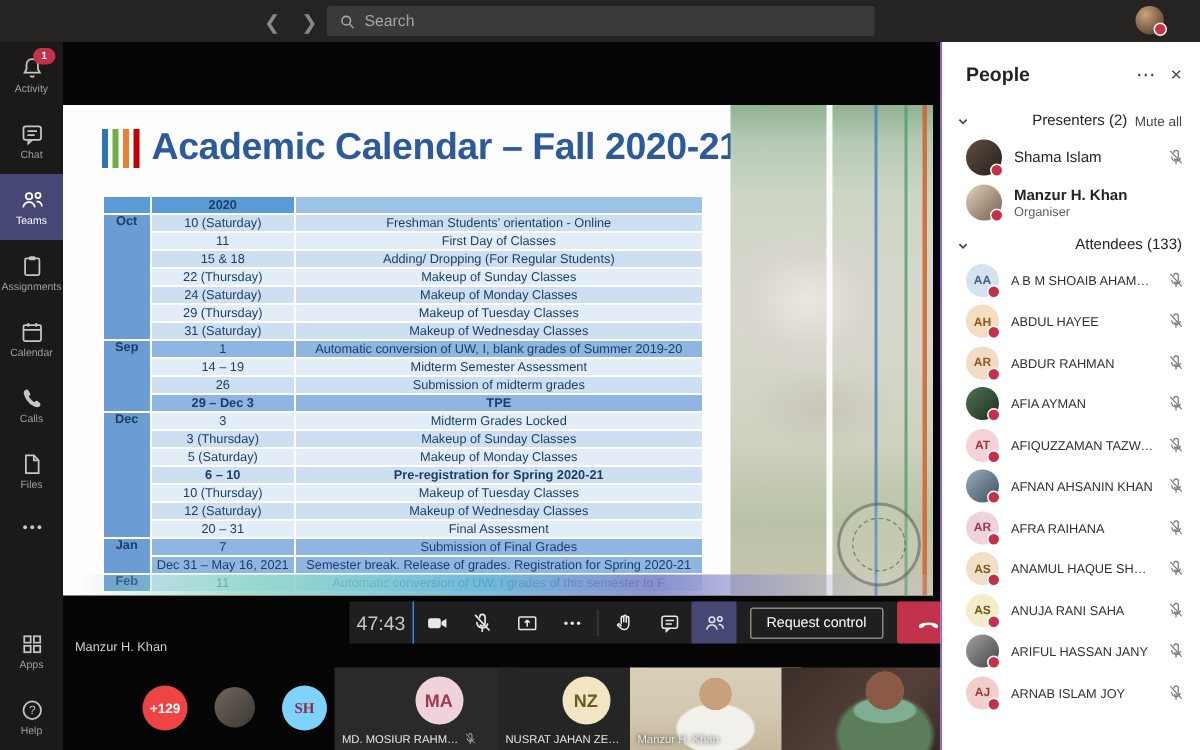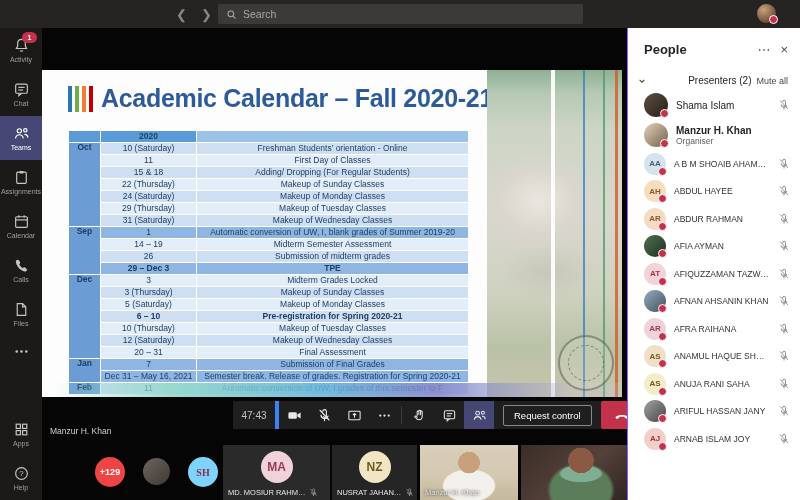--- a/index.html
+++ b/index.html
@@ -55,37 +55,37 @@
   .stripe.s-blue{left:96px;width:2px;background:#3f7fbf;opacity:.8;}
   .stripe.s-green{left:116px;width:2px;background:#4f9e6a;opacity:.8;}
   .stripe.s-orange{left:128px;width:3px;background:#d2622a;opacity:.85;}
   .seal{position:absolute;left:516px;top:265px;width:52px;height:52px;border:2px solid rgba(70,80,72,.5);border-radius:50%;
         display:flex;align-items:center;justify-content:center;background:rgba(240,240,235,.15);}
   .seal i{width:34px;height:34px;border:1px dashed rgba(70,80,72,.55);border-radius:50%;display:block;}
   .slide-band{position:absolute;left:0;top:313px;width:580px;height:14px;opacity:.85;
       background:linear-gradient(90deg,rgba(255,255,255,0) 2%,#8fd8c8 22%,#62b4d8 48%,#7e82c8 68%,rgba(190,200,220,.25) 92%);}
   
   .toolbar{position:absolute;left:191px;top:373px;height:28px;display:flex;align-items:stretch;background:#1f1f1f;z-index:20;}
-  .tb-time{width:42px;display:flex;align-items:center;justify-content:center;color:#c8c6c4;font-size:10px;border-right:4px solid #3b82f6;}
+  .tb-time{width:42px;display:flex;align-items:center;justify-content:center;color:#c8c6c4;font-size:13px;border-right:1px solid #3b82f6;}
   .tb-btn{width:30px;border:none;background:transparent;color:#e8e8e8;display:flex;align-items:center;justify-content:center;cursor:pointer;padding:0;}
   .tb-btn svg{width:15px;height:15px;}
   .tb-btn.active{background:#464775;}
   .tb-sep{width:1px;background:#3a3a3a;margin:5px 2px;}
   .tb-request{align-self:center;margin:0 9px;padding:4px 10px;background:transparent;border:1px solid #8a8886;border-radius:2px;
       color:#fff;font-size:9.5px;cursor:pointer;white-space:nowrap;font-family:inherit;}
   .tb-hangup{width:42px;border:none;background:#c4314b;border-radius:2px;color:#fff;display:flex;align-items:center;justify-content:center;cursor:pointer;}
   .tb-hangup svg{width:16px;height:16px;}
   .presenter-label{position:absolute;left:8px;top:398px;color:#d0d0d0;font-size:8.5px;z-index:15;}
   
   .filmstrip{position:absolute;left:0;bottom:0;width:586px;height:55px;background:#050505;}
   .fs-circle{position:absolute;border-radius:50%;display:flex;align-items:center;justify-content:center;font-weight:bold;cursor:pointer;}
   .fs0{left:53px;top:12px;width:30px;height:30px;font-size:9px;}
   .fs1{left:101px;top:13px;width:27px;height:27px;}
   .fs2{left:146px;top:12px;width:30px;height:30px;font-size:10px;}
-  .fs-tile{position:absolute;top:0;height:55px;cursor:pointer;overflow:hidden;}
+  .fs-tile{position:absolute;top:0;height:55px;cursor:pointer;overflow:hidden;padding-left:16px;}
   .fs3{left:181px;width:107px;background:#2b2a2a;}
   .fs4{left:290px;width:85px;background:#262525;}
   .fs5{left:378px;width:98px;}
   .fs6{left:479px;width:107px;}
   .fs-av{position:absolute;left:50%;transform:translateX(-50%);top:6px;}
   .fs-label{position:absolute;left:5px;right:3px;bottom:3px;display:flex;align-items:center;gap:3px;color:#e6e6e6;font-size:7.5px;}
   .fs-label span.nm{overflow:hidden;text-overflow:ellipsis;white-space:nowrap;}
   .fs-label.onvideo{text-shadow:0 0 3px rgba(0,0,0,.9);}
   .fs-tile.video.man{background:
       radial-gradient(circle 11px at 50% 32%, #c9a07c 97%, rgba(0,0,0,0)),
@@ -493,20 +493,28 @@
         <div class="p-row">
           <div class="avatar" style="height: 24px; width: 24px; background: linear-gradient(135deg, rgb(216, 199, 178) 10%, rgb(126, 106, 85) 90%);">
             <span class="dot"></span>
           </div>
           <div class="nbox">
             <div class="pname bold">Manzur H. Khan</div>
             <div class="prole">Organiser</div>
           </div>
         </div>
       </div>
+    <div class="sect-head">
+      <span class="chev">
+          <svg width="8" height="8" viewBox="0 0 10 10" fill="none" stroke="currentColor" stroke-width="1.4">
+            <path d="M2 3.5l3 3 3-3"></path>
+          </svg>
+        </span>
+      <span class="sect-label">Attendees (133)</span>
+    </div>
     <div>
         <div class="a-row">
           <div class="avatar" style="height: 22px; width: 22px; background: rgb(213, 227, 239); color: rgb(65, 99, 124); font-size: 8px;">AA<span class="dot"></span></div>
           <span class="a-name">A B M SHOAIB AHAMMAD</span>
           <span class="mic">
             <svg viewBox="0 0 16 16" fill="none" stroke="currentColor" stroke-width="1.1" stroke-linecap="round">
               <path d="M6.2 3.6a1.9 1.9 0 0 1 3.8 0V8a1.9 1.9 0 0 1-3.3 1.3"></path>
               <path d="M4.2 7.6a3.9 3.9 0 0 0 7.6.9"></path>
               <path d="M8 11.6v2"></path>
               <path d="M3.2 2.4l9.6 10.4"></path>

